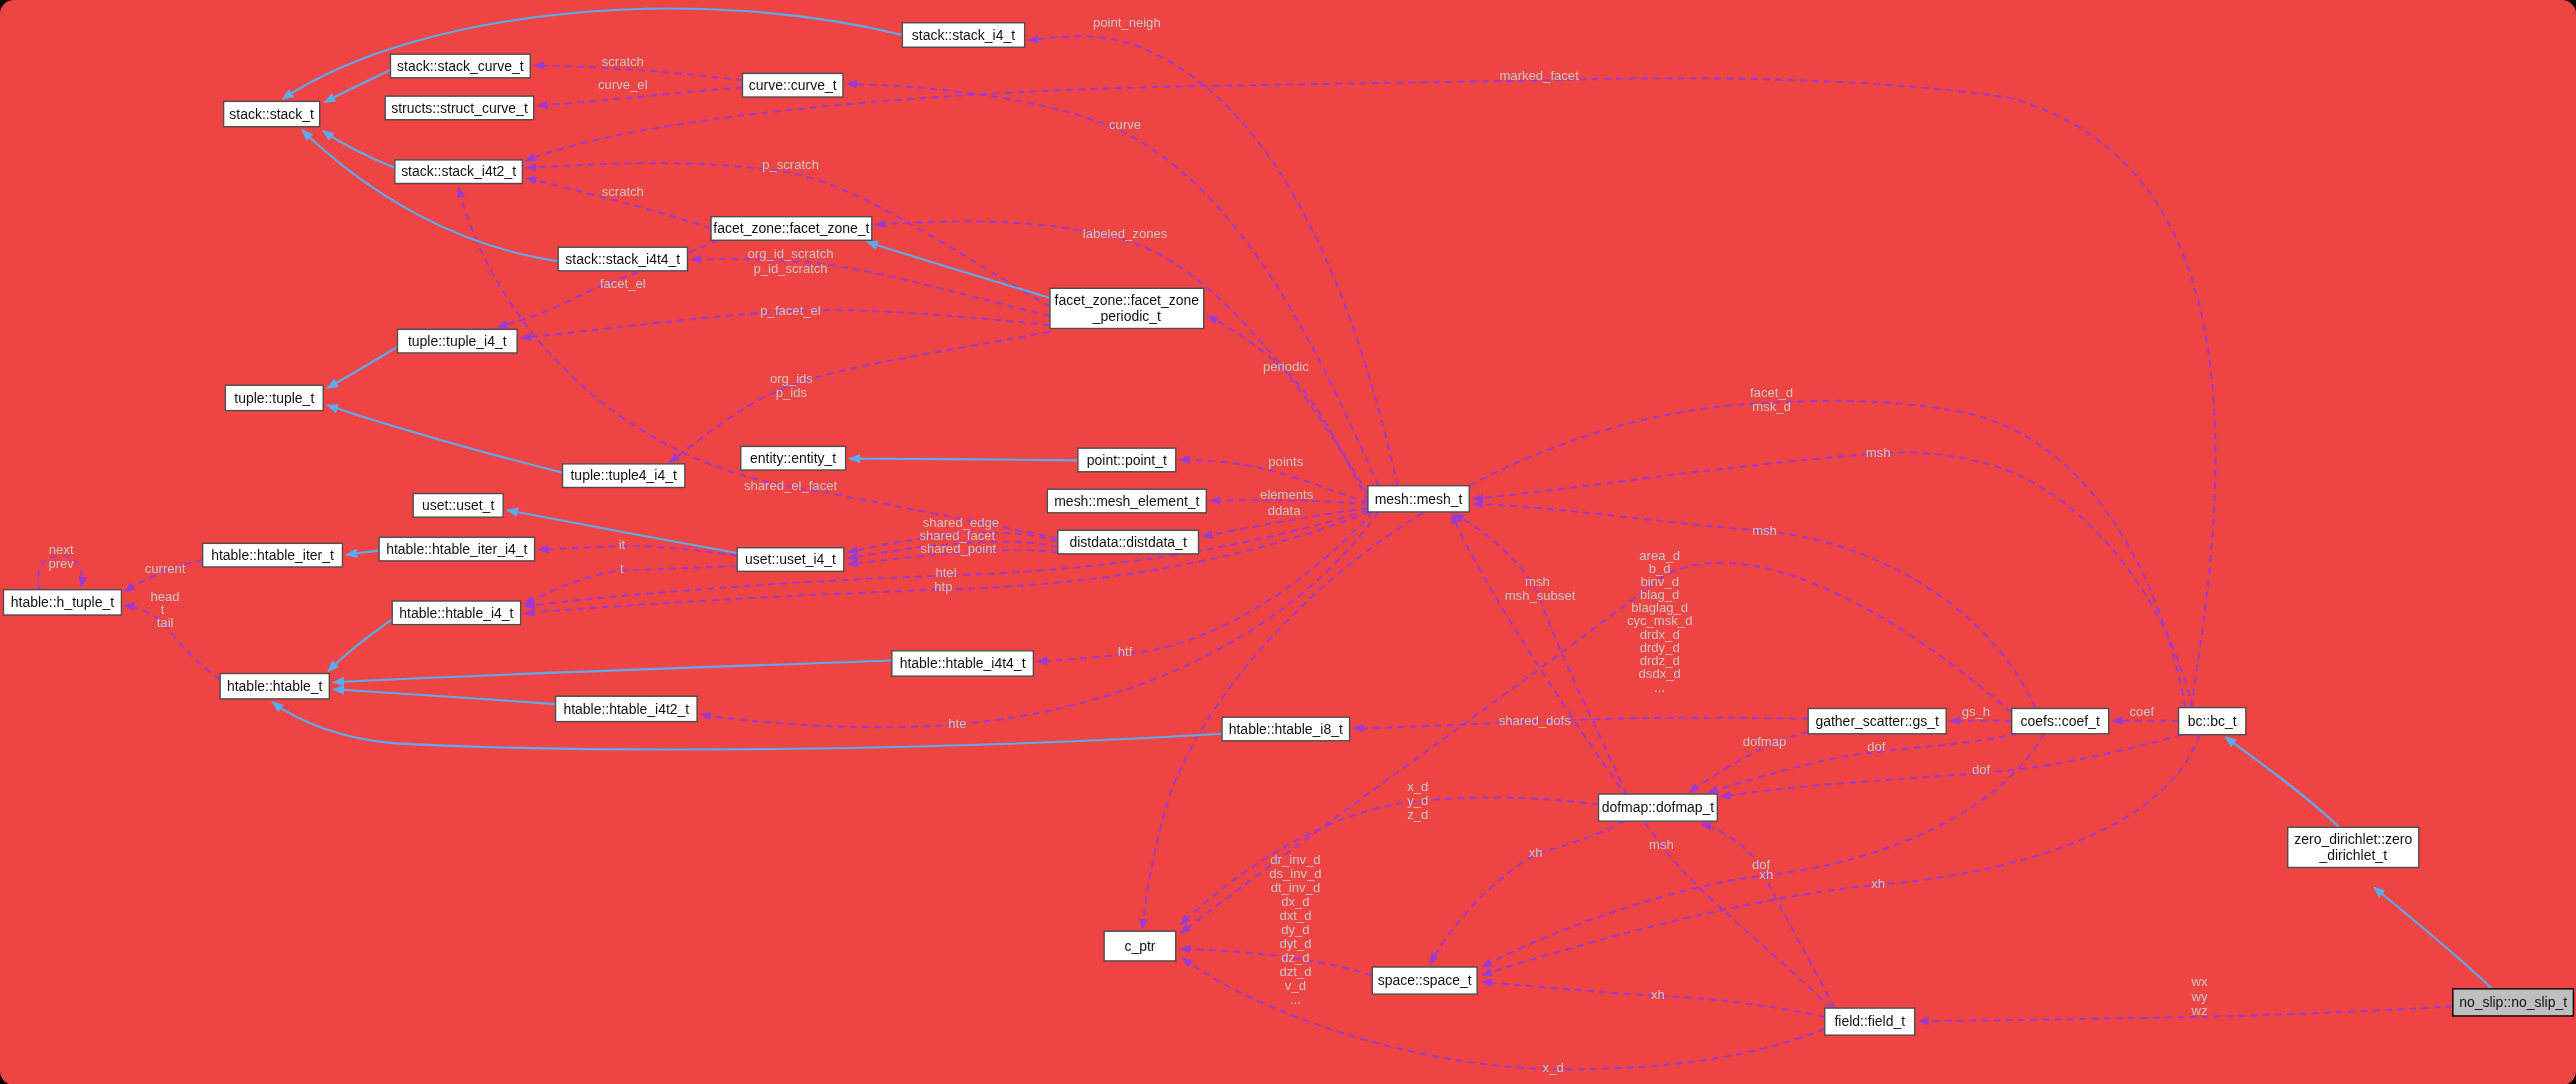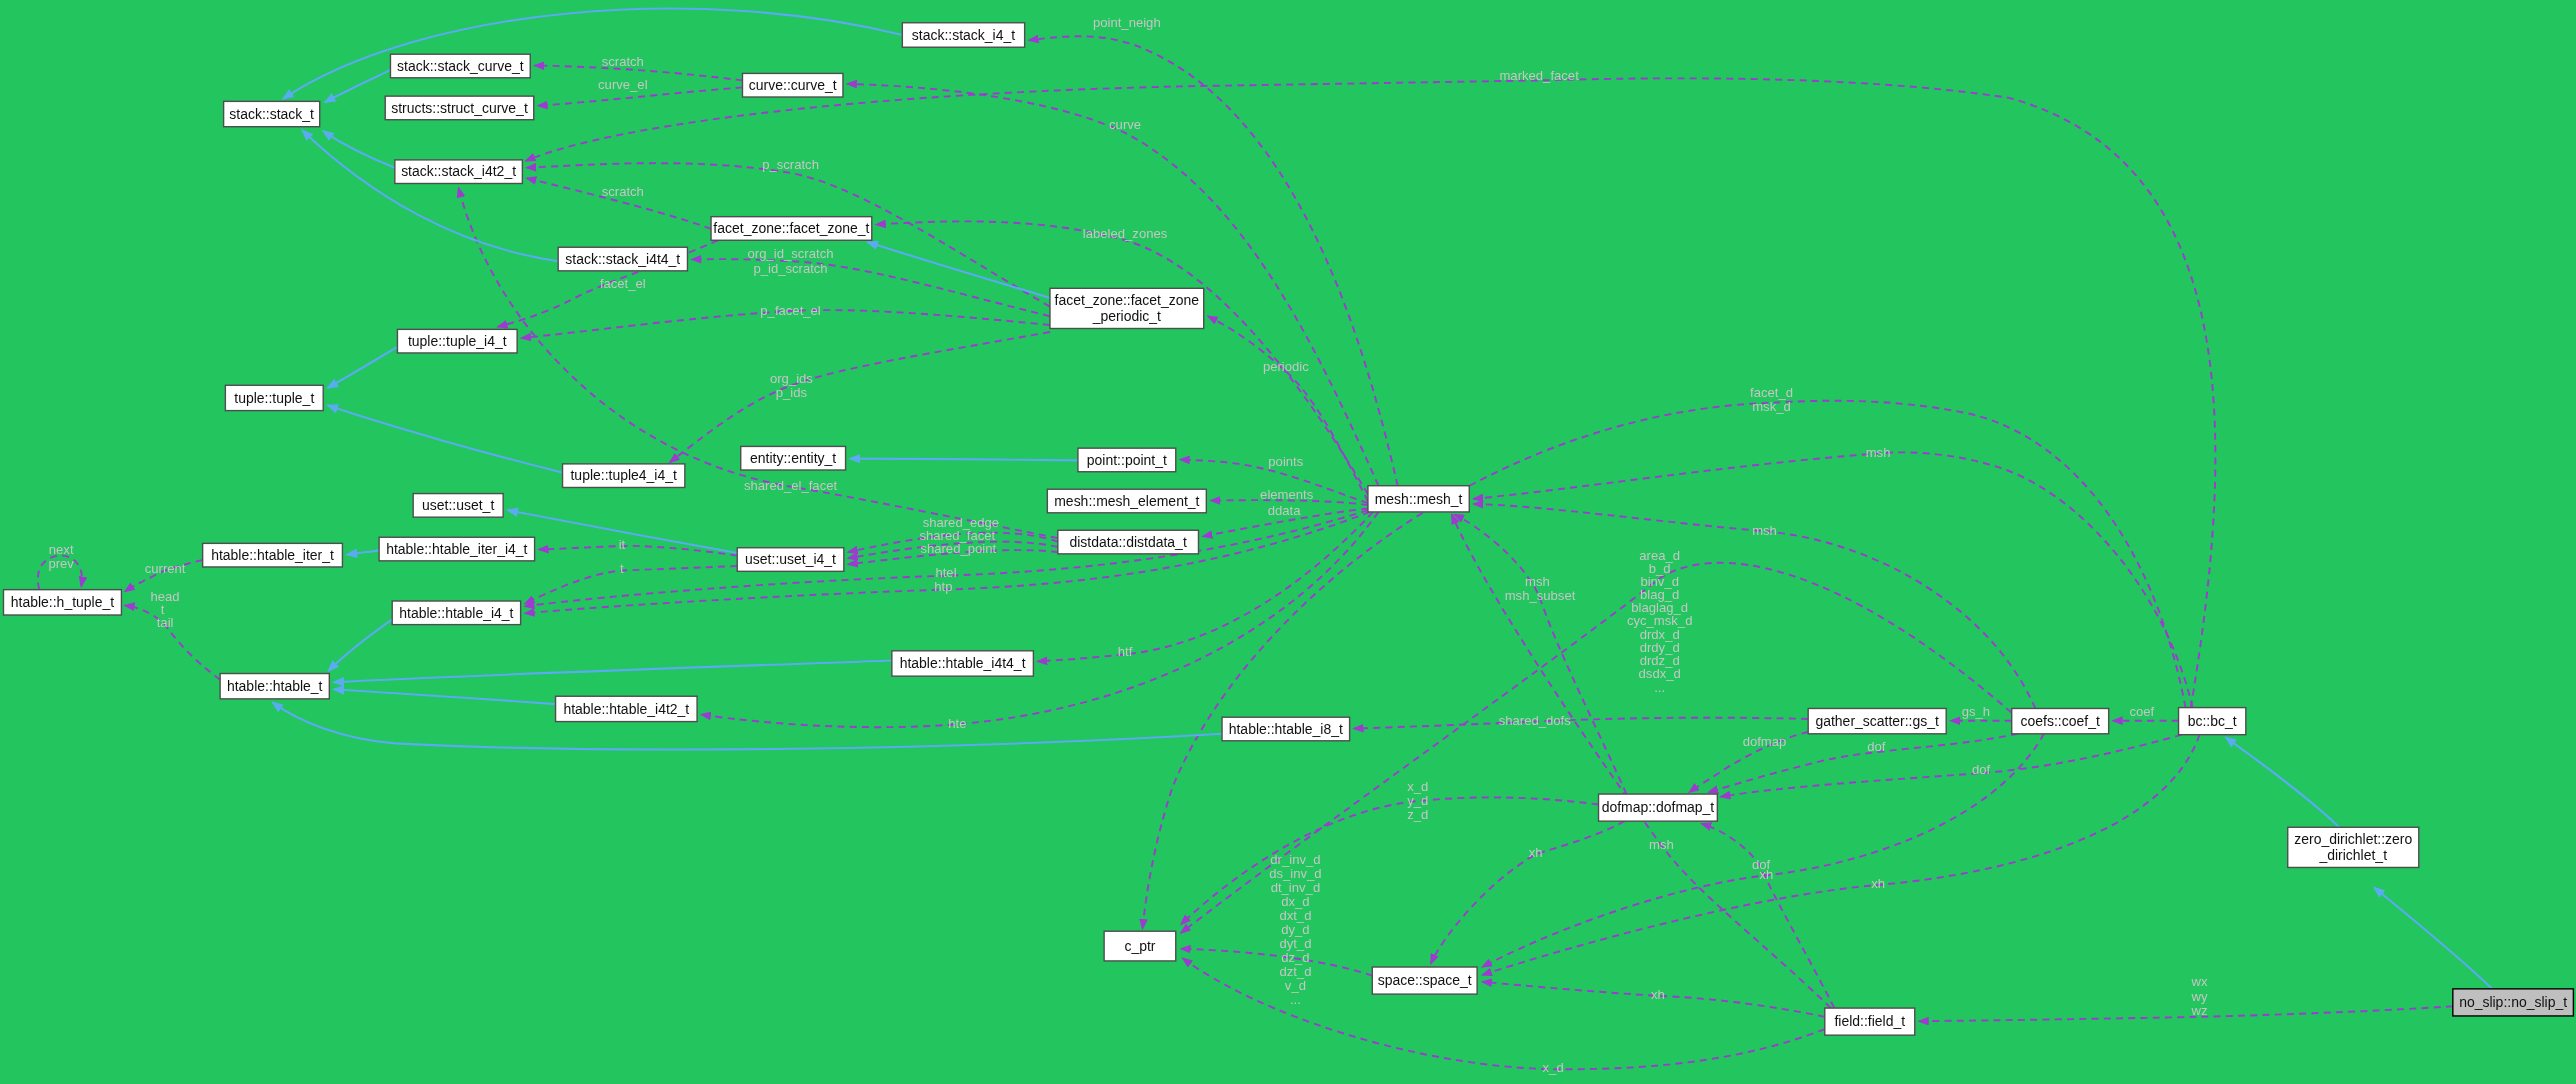--- a/index.html
+++ b/index.html
@@ -8,21 +8,22 @@
     background: #000000;
     width: 2576px;
     height: 1085px;
     overflow: hidden;
     font-family: "Liberation Sans", sans-serif;
   }
   #stage {
     position: relative;
     width: 2576px;
     height: 1085px;
-    background: #22c55e;
+    background: #ef4444;
+    border-radius: 14px;
   }
   svg { display: block; }
   .edge-usage {
     fill: none;
     stroke-width: 2.2;
     stroke-dasharray: 8 6;
   }
   .edge-inherit {
     fill: none;
     stroke-width: 2.4;

